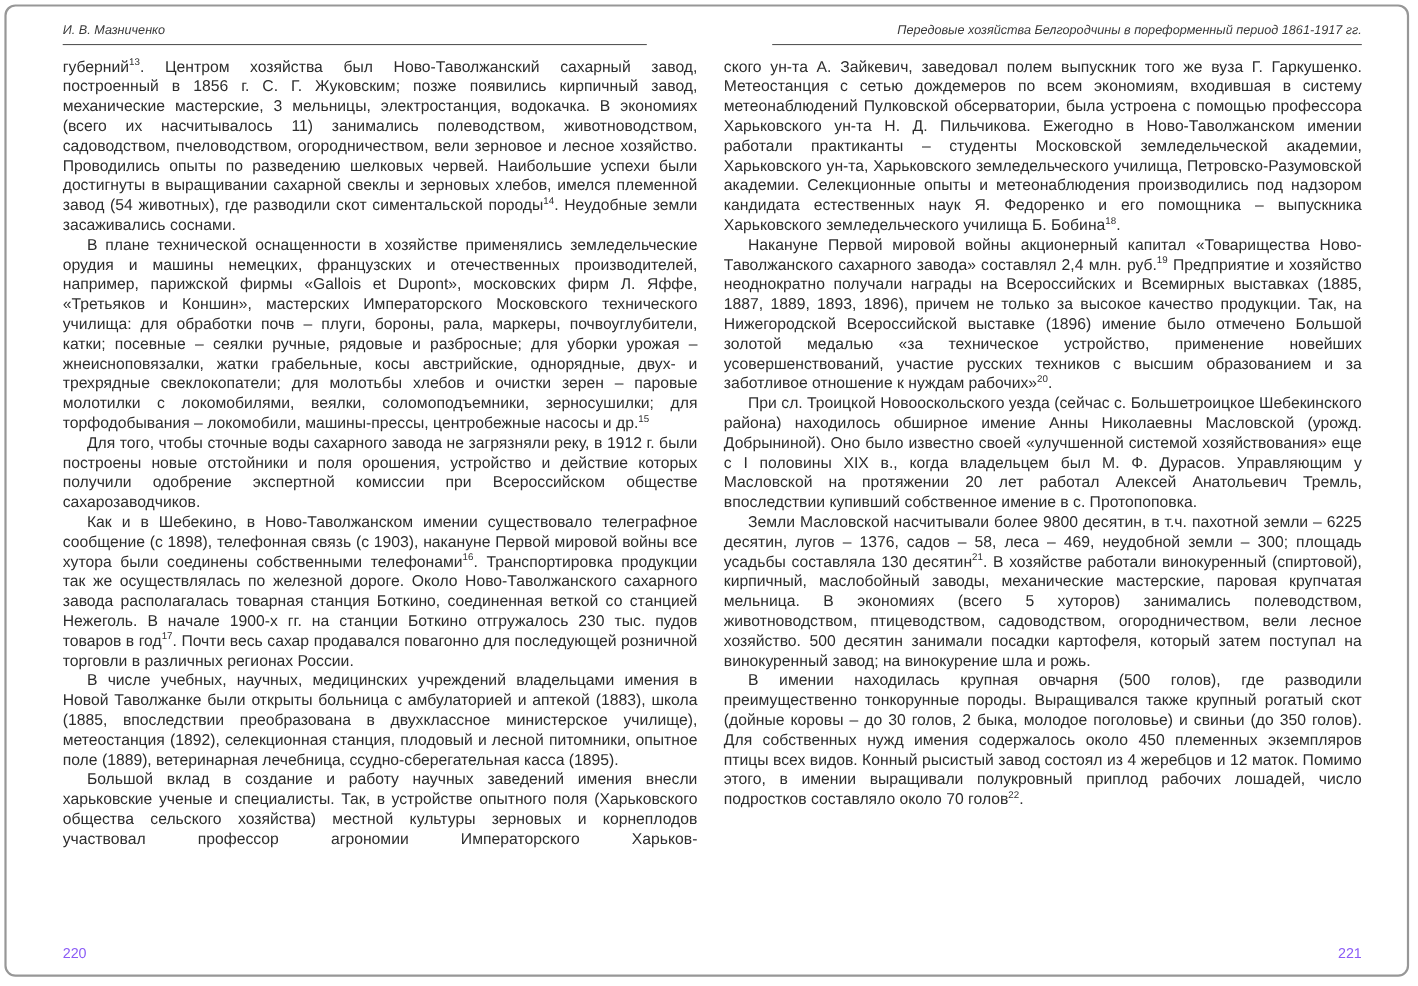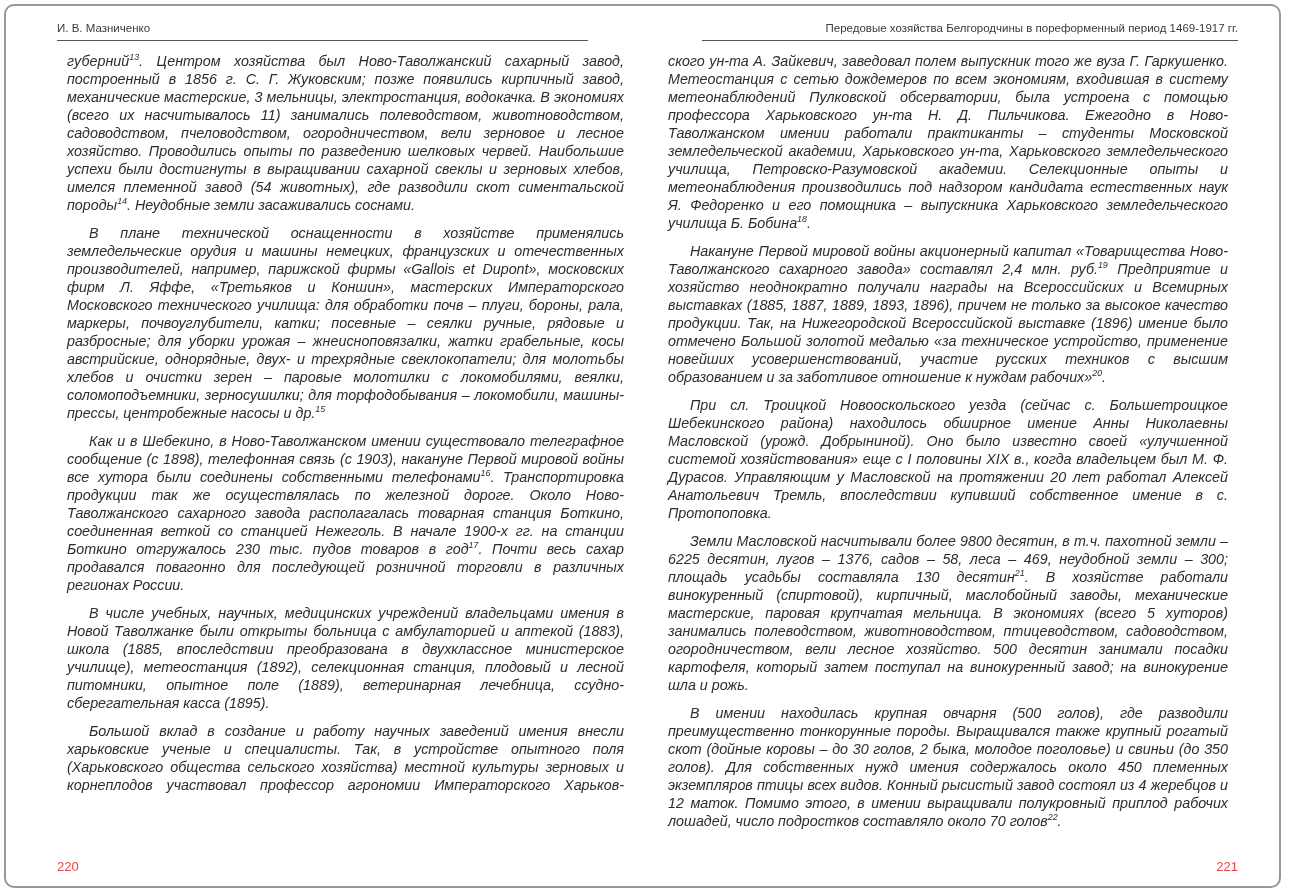--- a/index.html
+++ b/index.html
@@ -21,20 +21,21 @@
     box-sizing: border-box;
   }
   .page {
     position: absolute;
     top: 12px;
     height: 868px;
   }
   .page-left  { left: 51px;  width: 577px; }
   .page-right { left: 652px; width: 580px; }
   .running-header {
+    font-style: italic;
     font-size: 11.5px;
     color: #3a3a3a;
     height: 20px;
     line-height: 20px;
     white-space: nowrap;
   }
   .page-right .running-header { text-align: right; }
   .rule {
     border: 0;
     border-top: 1.5px solid #565656;
@@ -42,57 +43,58 @@
   }
   .page-left  .rule { width: 531px; margin-right: auto; }
   .page-right .rule { width: 536px; margin-left: auto; }
   .page-body {
     margin-top: 11px;
     color: #2d2d2d;
     font-size: 14.3px;
     line-height: 18px;
     text-align: justify;
   }
-  .para { margin: 10px; font-style: italic; }
+  .para { margin: 0; }
   .para.indent { text-indent: 22px; }
   .para.runover { text-align-last: justify; }
   sup {
     font-size: 62%;
     line-height: 0;
     vertical-align: super;
   }
   .page-number {
     position: absolute;
     top: 841px;
     font-size: 13px;
-    color: #ef4444;
+    color: #8b5cf6;
   }
   .page-left  .page-number { left: 0; }
   .page-right .page-number { right: 0; text-align: left; }
 </style>
 </head>
 <body>
 
 <div class="spread">
 
   <div class="page page-left">
     <div class="running-header">И. В. Мазниченко</div>
     <hr class="rule">
     <div class="page-body">
         <p class="para">губерний<sup>13</sup>. Центром хозяйства был Ново-Таволжанский сахарный завод, построенный в 1856 г. С. Г. Жуковским; позже появились кирпичный завод, механические мастерские, 3 мельницы, электростанция, водокачка. В экономиях (всего их насчитывалось 11) занимались полеводством, животноводством, садоводством, пчеловодством, огородничеством, вели зерновое и лесное хозяйство. Проводились опыты по разведению шелковых червей. Наибольшие успехи были достигнуты в выращивании сахарной свеклы и зерновых хлебов, имелся племенной завод (54 животных), где разводили скот симентальской породы<sup>14</sup>. Неудобные земли засаживались соснами.</p>
         <p class="para indent">В плане технической оснащенности в хозяйстве применялись земледельческие орудия и машины немецких, французских и отечественных производителей, например, парижской фирмы «Gallois et Dupont», московских фирм Л. Яффе, «Третьяков и Коншин», мастерских Императорского Московского технического училища: для обработки почв – плуги, бороны, рала, маркеры, почвоуглубители, катки; посевные – сеялки ручные, рядовые и разбросные; для уборки урожая – жнеисноповязалки, жатки грабельные, косы австрийские, однорядные, двух- и трехрядные свеклокопатели; для молотьбы хлебов и очистки зерен – паровые молотилки с локомобилями, веялки, соломоподъемники, зерносушилки; для торфодобывания – локомобили, машины-прессы, центробежные насосы и др.<sup>15</sup></p>
+        <p class="para indent">Для того, чтобы сточные воды сахарного завода не загрязняли реку, в 1912 г. были построены новые отстойники и поля орошения, устройство и действие которых получили одобрение экспертной комиссии при Всероссийском обществе сахарозаводчиков.</p>
         <p class="para indent">Как и в Шебекино, в Ново-Таволжанском имении существовало телеграфное сообщение (с 1898), телефонная связь (с 1903), накануне Первой мировой войны все хутора были соединены собственными телефонами<sup>16</sup>. Транспортировка продукции так же осуществлялась по железной дороге. Около Ново-Таволжанского сахарного завода располагалась товарная станция Боткино, соединенная веткой со станцией Нежеголь. В начале 1900-х гг. на станции Боткино отгружалось 230 тыс. пудов товаров в год<sup>17</sup>. Почти весь сахар продавался повагонно для последующей розничной торговли в различных регионах России.</p>
         <p class="para indent">В числе учебных, научных, медицинских учреждений владельцами имения в Новой Таволжанке были открыты больница с амбулаторией и аптекой (1883), школа (1885, впоследствии преобразована в двухклассное министерское училище), метеостанция (1892), селекционная станция, плодовый и лесной питомники, опытное поле (1889), ветеринарная лечебница, ссудно-сберегательная касса (1895).</p>
         <p class="para indent runover">Большой вклад в создание и работу научных заведений имения внесли харьковские ученые и специалисты. Так, в устройстве опытного поля (Харьковского общества сельского хозяйства) местной культуры зерновых и корнеплодов участвовал профессор агрономии Императорского Харьков-</p>
       </div>
     <div class="page-number">220</div>
   </div>
 
   <div class="page page-right">
-    <div class="running-header">Передовые хозяйства Белгородчины в пореформенный период 1469-1917 гг.</div>
+    <div class="running-header">Передовые хозяйства Белгородчины в пореформенный период 1861-1917 гг.</div>
     <hr class="rule">
     <div class="page-body">
         <p class="para">ского ун-та А. Зайкевич, заведовал полем выпускник того же вуза Г. Гаркушенко. Метеостанция с сетью дождемеров по всем экономиям, входившая в систему метеонаблюдений Пулковской обсерватории, была устроена с помощью профессора Харьковского ун-та Н. Д. Пильчикова. Ежегодно в Ново-Таволжанском имении работали практиканты – студенты Московской земледельческой академии, Харьковского ун-та, Харьковского земледельческого училища, Петровско-Разумовской академии. Селекционные опыты и метеонаблюдения производились под надзором кандидата естественных наук Я. Федоренко и его помощника – выпускника Харьковского земледельческого училища Б. Бобина<sup>18</sup>.</p>
         <p class="para indent">Накануне Первой мировой войны акционерный капитал «Товарищества Ново-Таволжанского сахарного завода» составлял 2,4 млн. руб.<sup>19</sup> Предприятие и хозяйство неоднократно получали награды на Всероссийских и Всемирных выставках (1885, 1887, 1889, 1893, 1896), причем не только за высокое качество продукции. Так, на Нижегородской Всероссийской выставке (1896) имение было отмечено Большой золотой медалью «за техническое устройство, применение новейших усовершенствований, участие русских техников с высшим образованием и за заботливое отношение к нуждам рабочих»<sup>20</sup>.</p>
         <p class="para indent">При сл. Троицкой Новооскольского уезда (сейчас с. Большетроицкое Шебекинского района) находилось обширное имение Анны Николаевны Масловской (урожд. Добрыниной). Оно было известно своей «улучшенной системой хозяйствования» еще с I половины XIX в., когда владельцем был М. Ф. Дурасов. Управляющим у Масловской на протяжении 20 лет работал Алексей Анатольевич Тремль, впоследствии купивший собственное имение в с. Протопоповка.</p>
         <p class="para indent">Земли Масловской насчитывали более 9800 десятин, в т.ч. пахотной земли – 6225 десятин, лугов – 1376, садов – 58, леса – 469, неудобной земли – 300; площадь усадьбы составляла 130 десятин<sup>21</sup>. В хозяйстве работали винокуренный (спиртовой), кирпичный, маслобойный заводы, механические мастерские, паровая крупчатая мельница. В экономиях (всего 5 хуторов) занимались полеводством, животноводством, птицеводством, садоводством, огородничеством, вели лесное хозяйство. 500 десятин занимали посадки картофеля, который затем поступал на винокуренный завод; на винокурение шла и рожь.</p>
         <p class="para indent">В имении находилась крупная овчарня (500 голов), где разводили преимущественно тонкорунные породы. Выращивался также крупный рогатый скот (дойные коровы – до 30 голов, 2 быка, молодое поголовье) и свиньи (до 350 голов). Для собственных нужд имения содержалось около 450 племенных экземпляров птицы всех видов. Конный рысистый завод состоял из 4 жеребцов и 12 маток. Помимо этого, в имении выращивали полукровный приплод рабочих лошадей, число подростков составляло около 70 голов<sup>22</sup>.</p>
       </div>
     <div class="page-number">221</div>
   </div>

